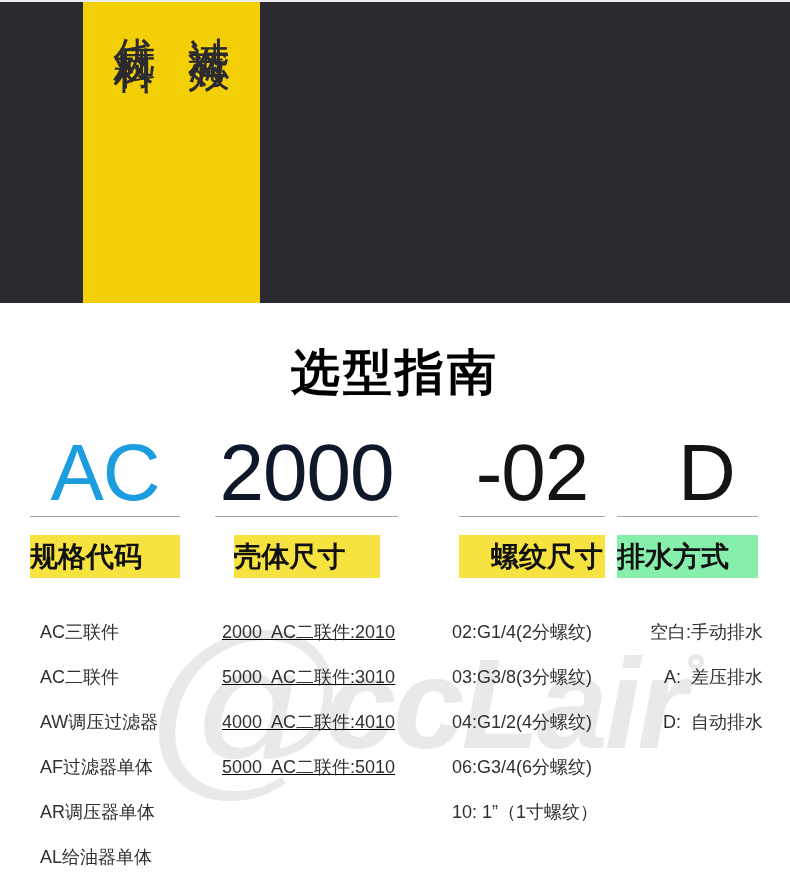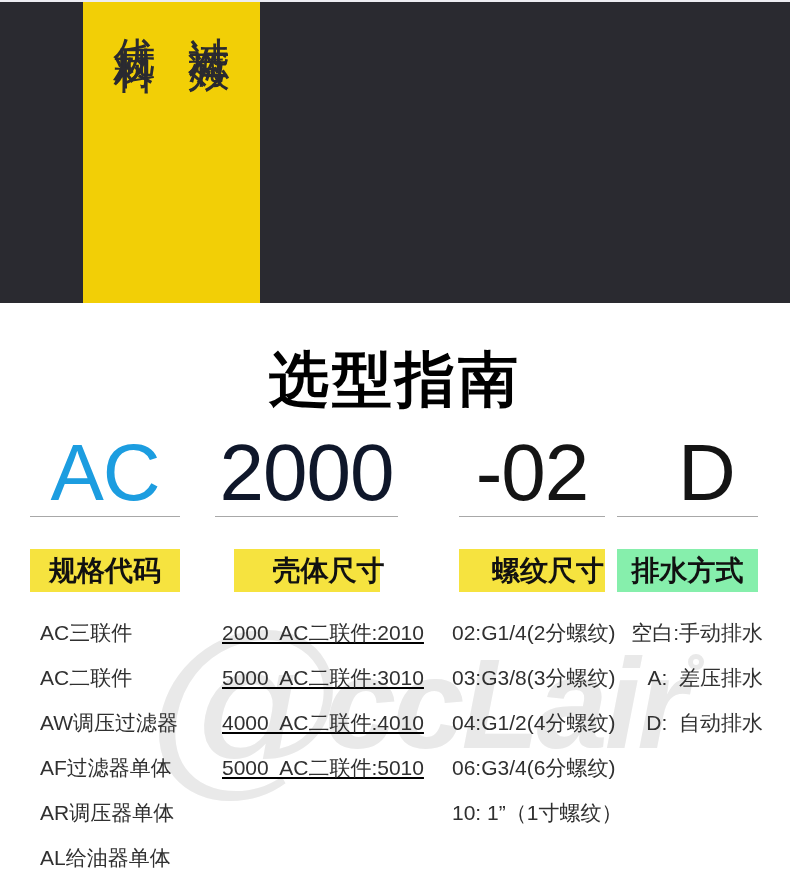--- a/index.html
+++ b/index.html
@@ -38,21 +38,21 @@
     color: #2A2A30;
     line-height: 46px;
     height: 195px;
   }
 
   
   .page-title {
     position: absolute; top: 340px; left: 0;
     width: 790px; height: 70px;
     text-align: center;
-    font-size: 60px; font-weight: bold;
+    font-size: 49px; font-weight: bold;
     letter-spacing: 3px;
     color: #000000;
   }
 
   
   .code-section { position: absolute; top: 430px; left: 0; width: 790px; height: 150px; }
   .seg { position: absolute; top: 0; height: 150px; }
   .seg-1 { left: 30px;  width: 150px; }
   .seg-2 { left: 215px; width: 183px; }
   .seg-3 { left: 459px; width: 146px; }
@@ -66,39 +66,38 @@
     color: #141414;
     white-space: nowrap;
   }
   .seg-4 .seg-code { padding-left: 38px; }
   .seg-rule {
     position: absolute; top: 86px; left: 0; right: 0;
     border-top: 1px solid #A8A8A8;
   }
   .seg-label {
     position: absolute; top: 105px; left: 0; right: 0;
-    margin: 14px auto;
+    margin: 0 auto;
     height: 43px; line-height: 43px;
     background: #F6E33F;
-    text-align: center;
     font-size: 28px; font-weight: bold;
     color: #111111;
     white-space: nowrap;
   }
   .seg-1 .seg-label { width: 150px; }
-  .seg-2 .seg-label { width: 146px; padding-left: 39px; }
+  .seg-2 .seg-label { width: 146px; }
   .seg-3 .seg-label { width: 146px; padding-left: 32px; }
   .seg-4 .seg-label { width: 141px; }
 
   
   .options { position: absolute; top: 610px; left: 0; width: 790px; height: 270px; z-index: 1; }
   .opt-col { position: absolute; top: 0; list-style: none; }
   .opt-col li {
     height: 45px; line-height: 45px;
-    font-size: 21px;
+    font-size: 18px;
     color: #303030;
     white-space: pre;
   }
   .col-spec   { left: 40px; }
   .col-size   { left: 222px; text-decoration: underline; }
   .col-thread { left: 452px; }
   .col-drain  { left: 617px; width: 146px; text-align: right; }
 
   
   .watermark {

